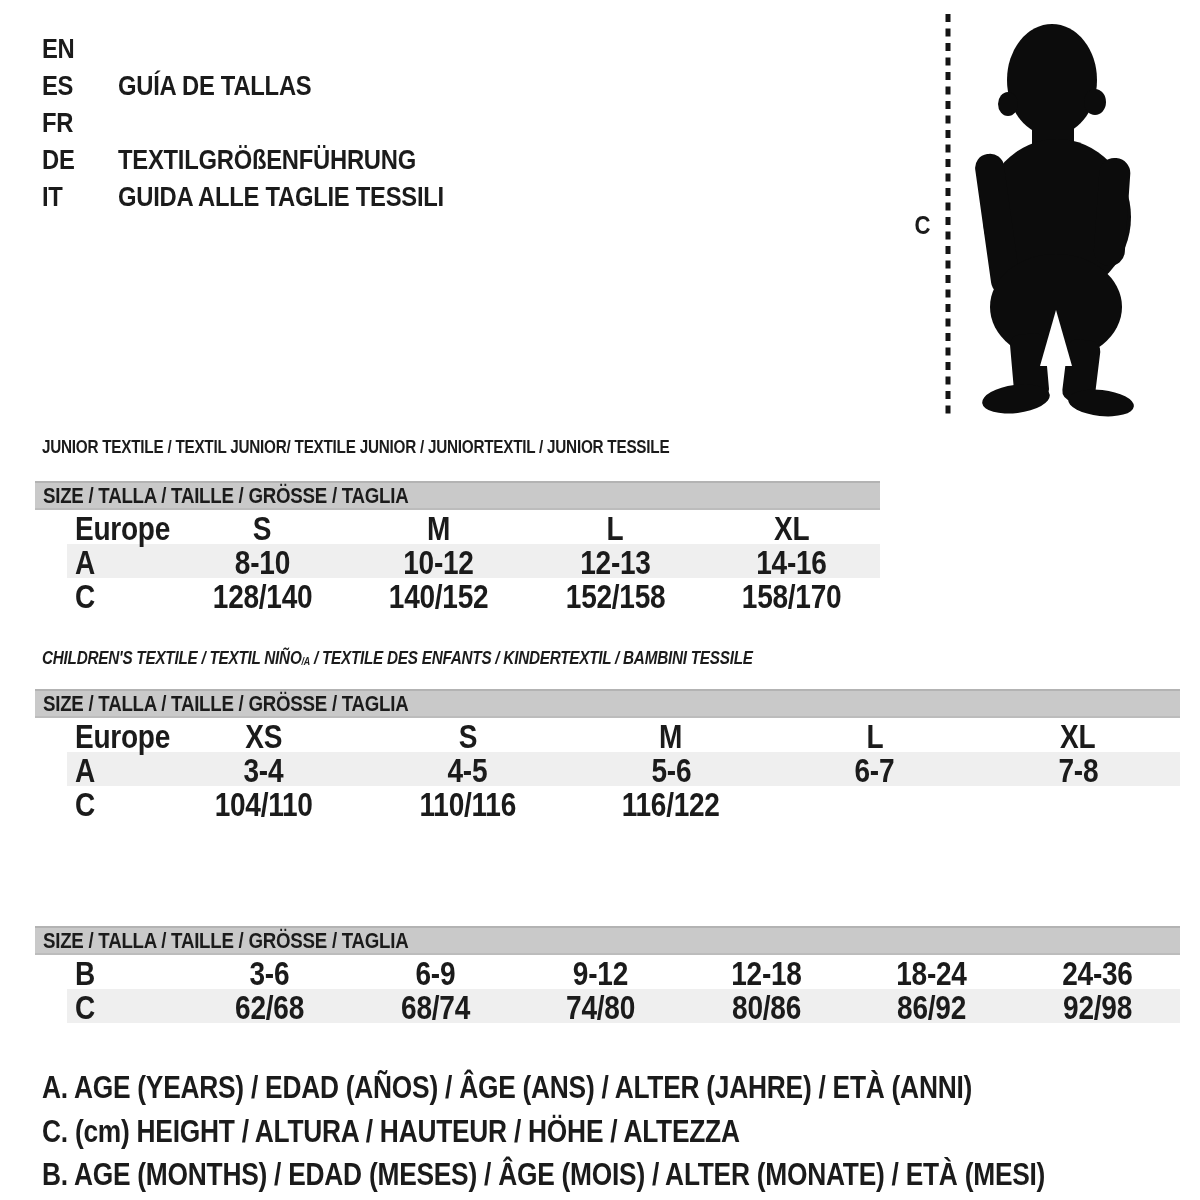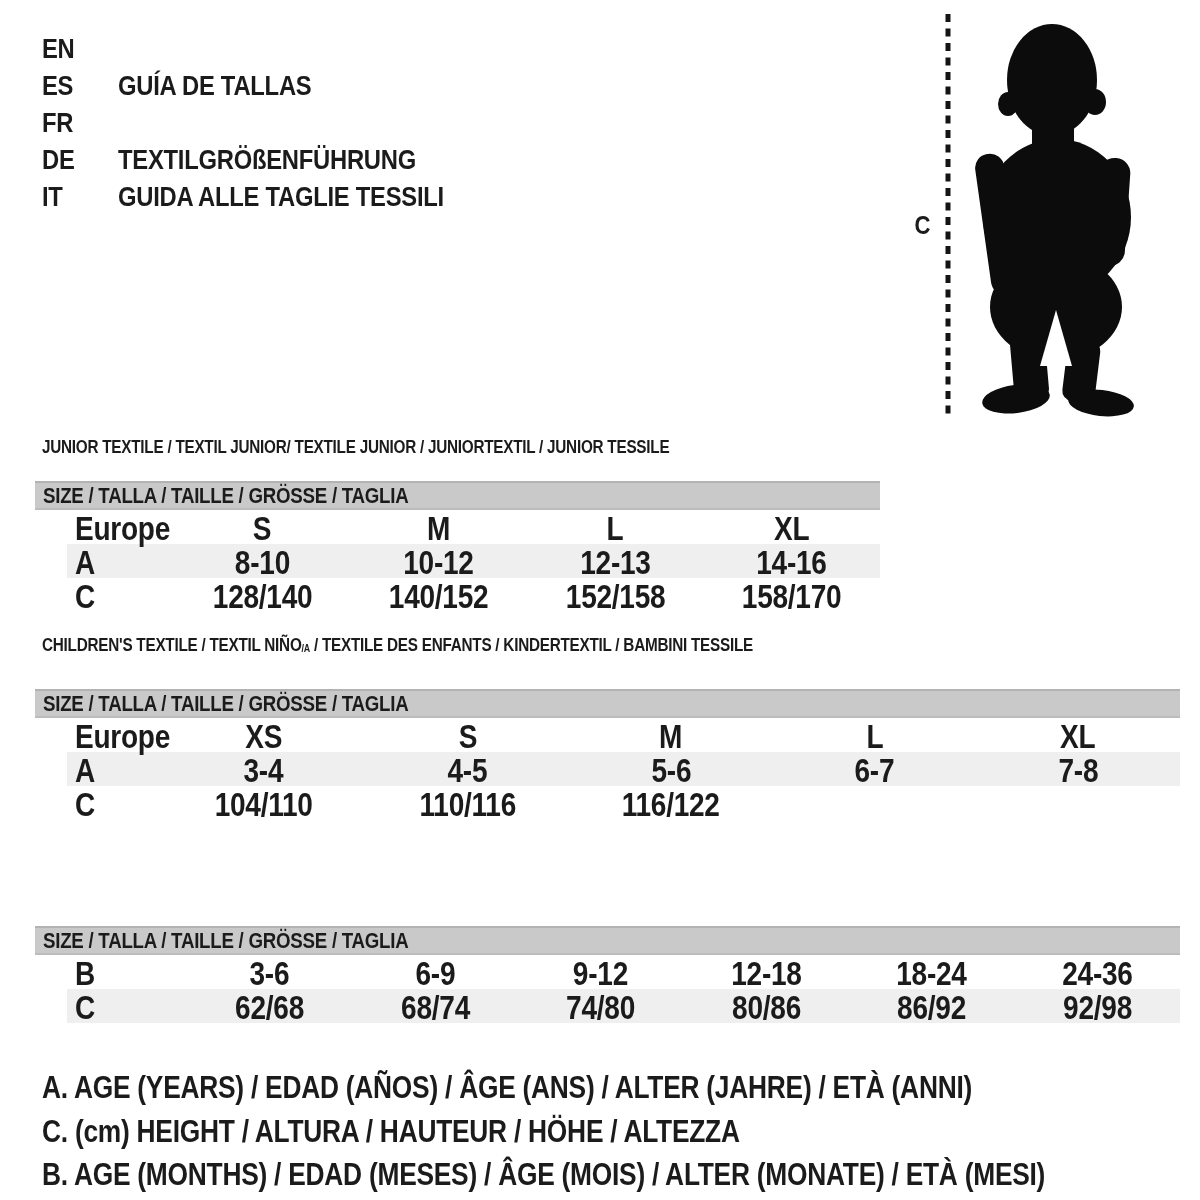--- a/index.html
+++ b/index.html
@@ -21,21 +21,21 @@
   
   .figure { position:absolute; left:900px; top:10px; width:300px; height:412px; }
   .dash-line { position:absolute; left:43px; top:4px; }
   .height-label { position:absolute; left:0; top:200px; width:44px; text-align:center; font-size:26px; }
   .baby { position:absolute; left:64px; top:2px; }
 
   
   .sec-title { position:absolute; left:42px; font-size:18px; line-height:26px; }
   .sec-title .subsz { font-size:0.58em; vertical-align:-0.12em; }
   .t1-title { top:434px; }
-  .t2-title { top:632px; }
+  .t2-title { top:645px;font-style:italic; }
   .t3-title { top:849px; line-height:35.5px; }
 
   
   .stable { position:absolute; left:35px; }
   .t-junior   { top:481px; width:845px; }
   .t-children { top:689px; width:1145px; }
   .t-babies   { top:926px; width:1145px; }
   .band { height:29px; box-sizing:border-box; background:#c9c9c9;
           border-top:2px solid #b3b3b3; border-bottom:2px solid #bcbcbc;
           display:flex; align-items:center; padding-left:8px; font-size:22px; }

